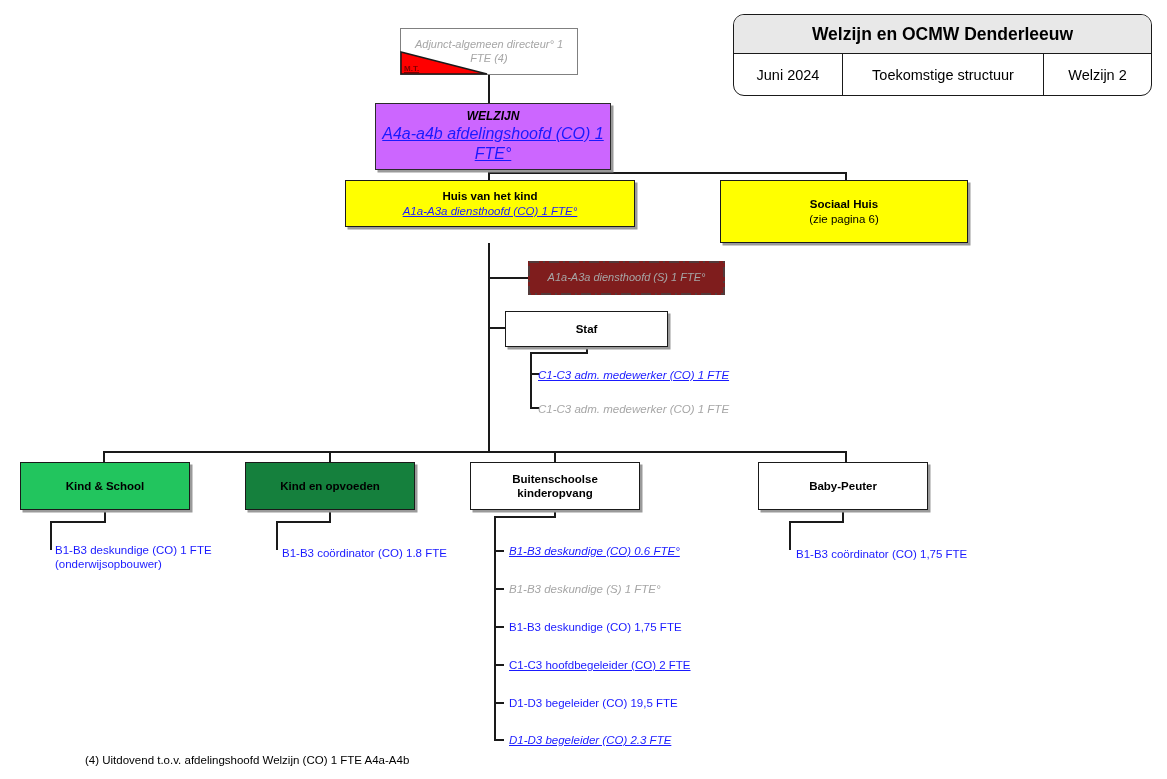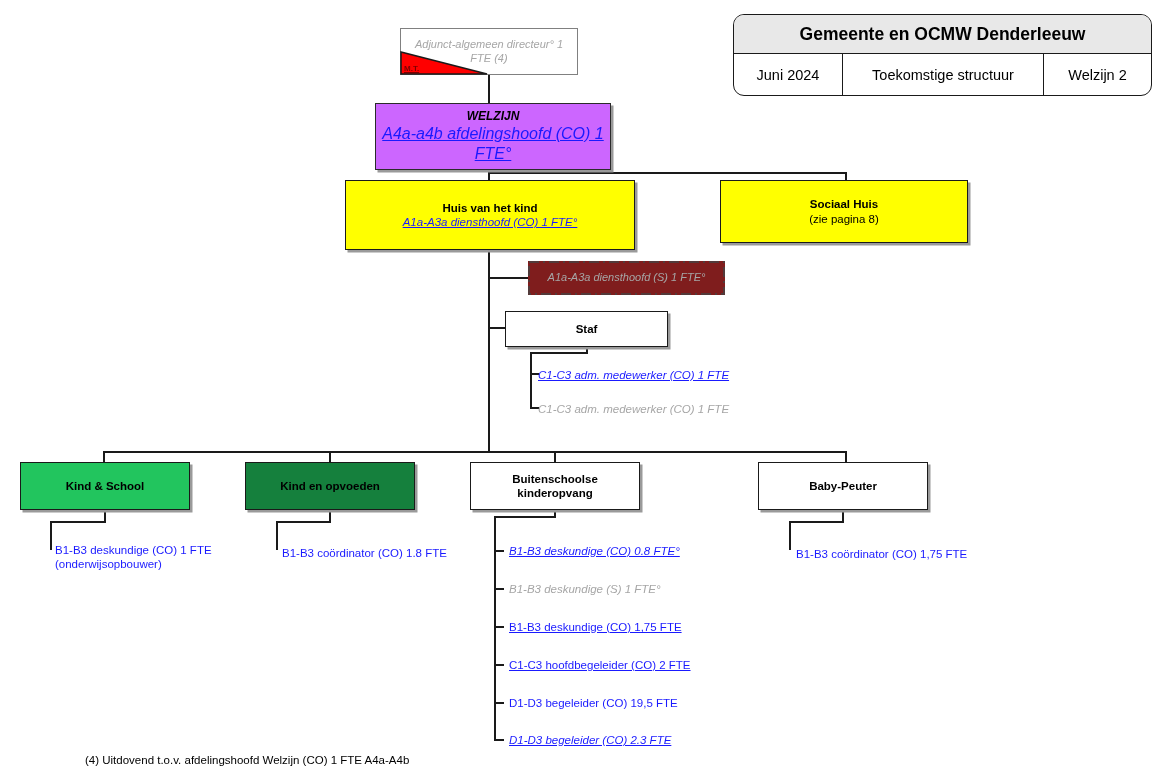--- a/index.html
+++ b/index.html
@@ -34,21 +34,21 @@
   
   #dds{left:528px;top:261px;width:197px;height:34px;color:#a6a6a6;font-style:italic;font-size:11px;background:#7f1d1d;}
   #dds svg{position:absolute;left:0;top:0;}
 </style>
 </head>
 <body>
 
 <div id="canvas">
 
   <div id="hdr">
-    <div class="t">Gemeente en OCMW Denderleeuw</div>
+    <div class="t">Welzijn en OCMW Denderleeuw</div>
     <div class="r">
       <div class="c c1">Juni 2024</div>
       <div class="c c2">Toekomstige structuur</div>
       <div class="c c3">Welzijn 2</div>
     </div>
   </div>
 
   <div class="ln" style="left:488px;top:75px;width:2px;height:28px;"></div>
   <div class="ln" style="left:488px;top:170px;width:2px;height:4px;"></div>
   <div class="ln" style="left:488px;top:172px;width:359px;height:2px;"></div>
@@ -100,28 +100,28 @@
       </svg>
       <span class="lbl">M.T.</span>
     </div>
   </div>
 
   <div class="box shadow" style="left:375px;top:103px;width:236px;height:67px;background:#cc66ff;border:1.6px solid #2b2b2b;">
     <span class="b-title" style="font-size:12px;font-style:italic;">WELZIJN</span>
     <span class="b-sub lu" style="font-size:16px;">A4a-a4b afdelingshoofd (CO) 1 FTE°</span>
   </div>
 
-  <div class="box shadow" style="left:345px;top:180px;width:290px;height:70px;background:#ffff00;border:1.6px solid #1a1a1a;">
+  <div class="box shadow" style="left:345px;top:180px;width:290px;height:47px;background:#ffff00;border:1.6px solid #1a1a1a;">
     <span class="b-title">Huis van het kind</span>
     <span class="b-sub lu">A1a-A3a diensthoofd (CO) 1 FTE°</span>
   </div>
 
   <div class="box shadow" style="left:720px;top:180px;width:248px;height:63px;background:#ffff00;border:1.6px solid #1a1a1a;">
     <span class="b-title">Sociaal Huis</span>
-    <span class="b-sub">(zie pagina 8)</span>
+    <span class="b-sub">(zie pagina 6)</span>
   </div>
 
   <div class="box" id="dds">
     <svg width="197" height="34" preserveAspectRatio="none">
       <rect x="1" y="1" width="195" height="32" fill="none" stroke="#444" stroke-width="1.5" stroke-dasharray="10 4 2 4"></rect>
     </svg>
     <span style="position:relative;">A1a-A3a diensthoofd (S) 1 FTE°</span>
   </div>
 
   <div class="box shadow" style="left:505px;top:311px;width:163px;height:36px;background:#fff;border:1.5px solid #1a1a1a;">
@@ -144,23 +144,23 @@
     <span class="b-title">Baby-Peuter</span>
   </div>
 
   <div class="leaf blue" style="left:55px;top:543px;">
     <div>B1-B3 deskundige (CO) 1 FTE</div>
     <div>(onderwijsopbouwer)</div>
   </div>
 
   <div class="leaf blue" style="left:282px;top:546px;">B1-B3 coördinator (CO) 1.8 FTE</div>
 
-  <div class="leaf lu" style="left:509px;top:544px;">B1-B3 deskundige (CO) 0.8 FTE°</div>
+  <div class="leaf lu" style="left:509px;top:544px;">B1-B3 deskundige (CO) 0.6 FTE°</div>
   <div class="leaf muted" style="left:509px;top:582px;">B1-B3 deskundige (S) 1 FTE°</div>
-  <div class="leaf blue" style="left:509px;top:620px;text-decoration:underline;">B1-B3 deskundige (CO) 1,75 FTE</div>
+  <div class="leaf blue" style="left:509px;top:620px;">B1-B3 deskundige (CO) 1,75 FTE</div>
   <div class="leaf blue" style="left:509px;top:658px;text-decoration:underline;">C1-C3 hoofdbegeleider (CO) 2 FTE</div>
   <div class="leaf blue" style="left:509px;top:696px;">D1-D3 begeleider (CO) 19,5 FTE</div>
   <div class="leaf lu" style="left:509px;top:733px;">D1-D3 begeleider (CO) 2.3 FTE</div>
 
   <div class="leaf blue" style="left:796px;top:547px;">B1-B3 coördinator (CO) 1,75 FTE</div>
 
   <div class="leaf" style="left:85px;top:753px;color:#000;">(4) Uitdovend t.o.v. afdelingshoofd Welzijn (CO) 1 FTE A4a-A4b</div>
 
 </div>
 

